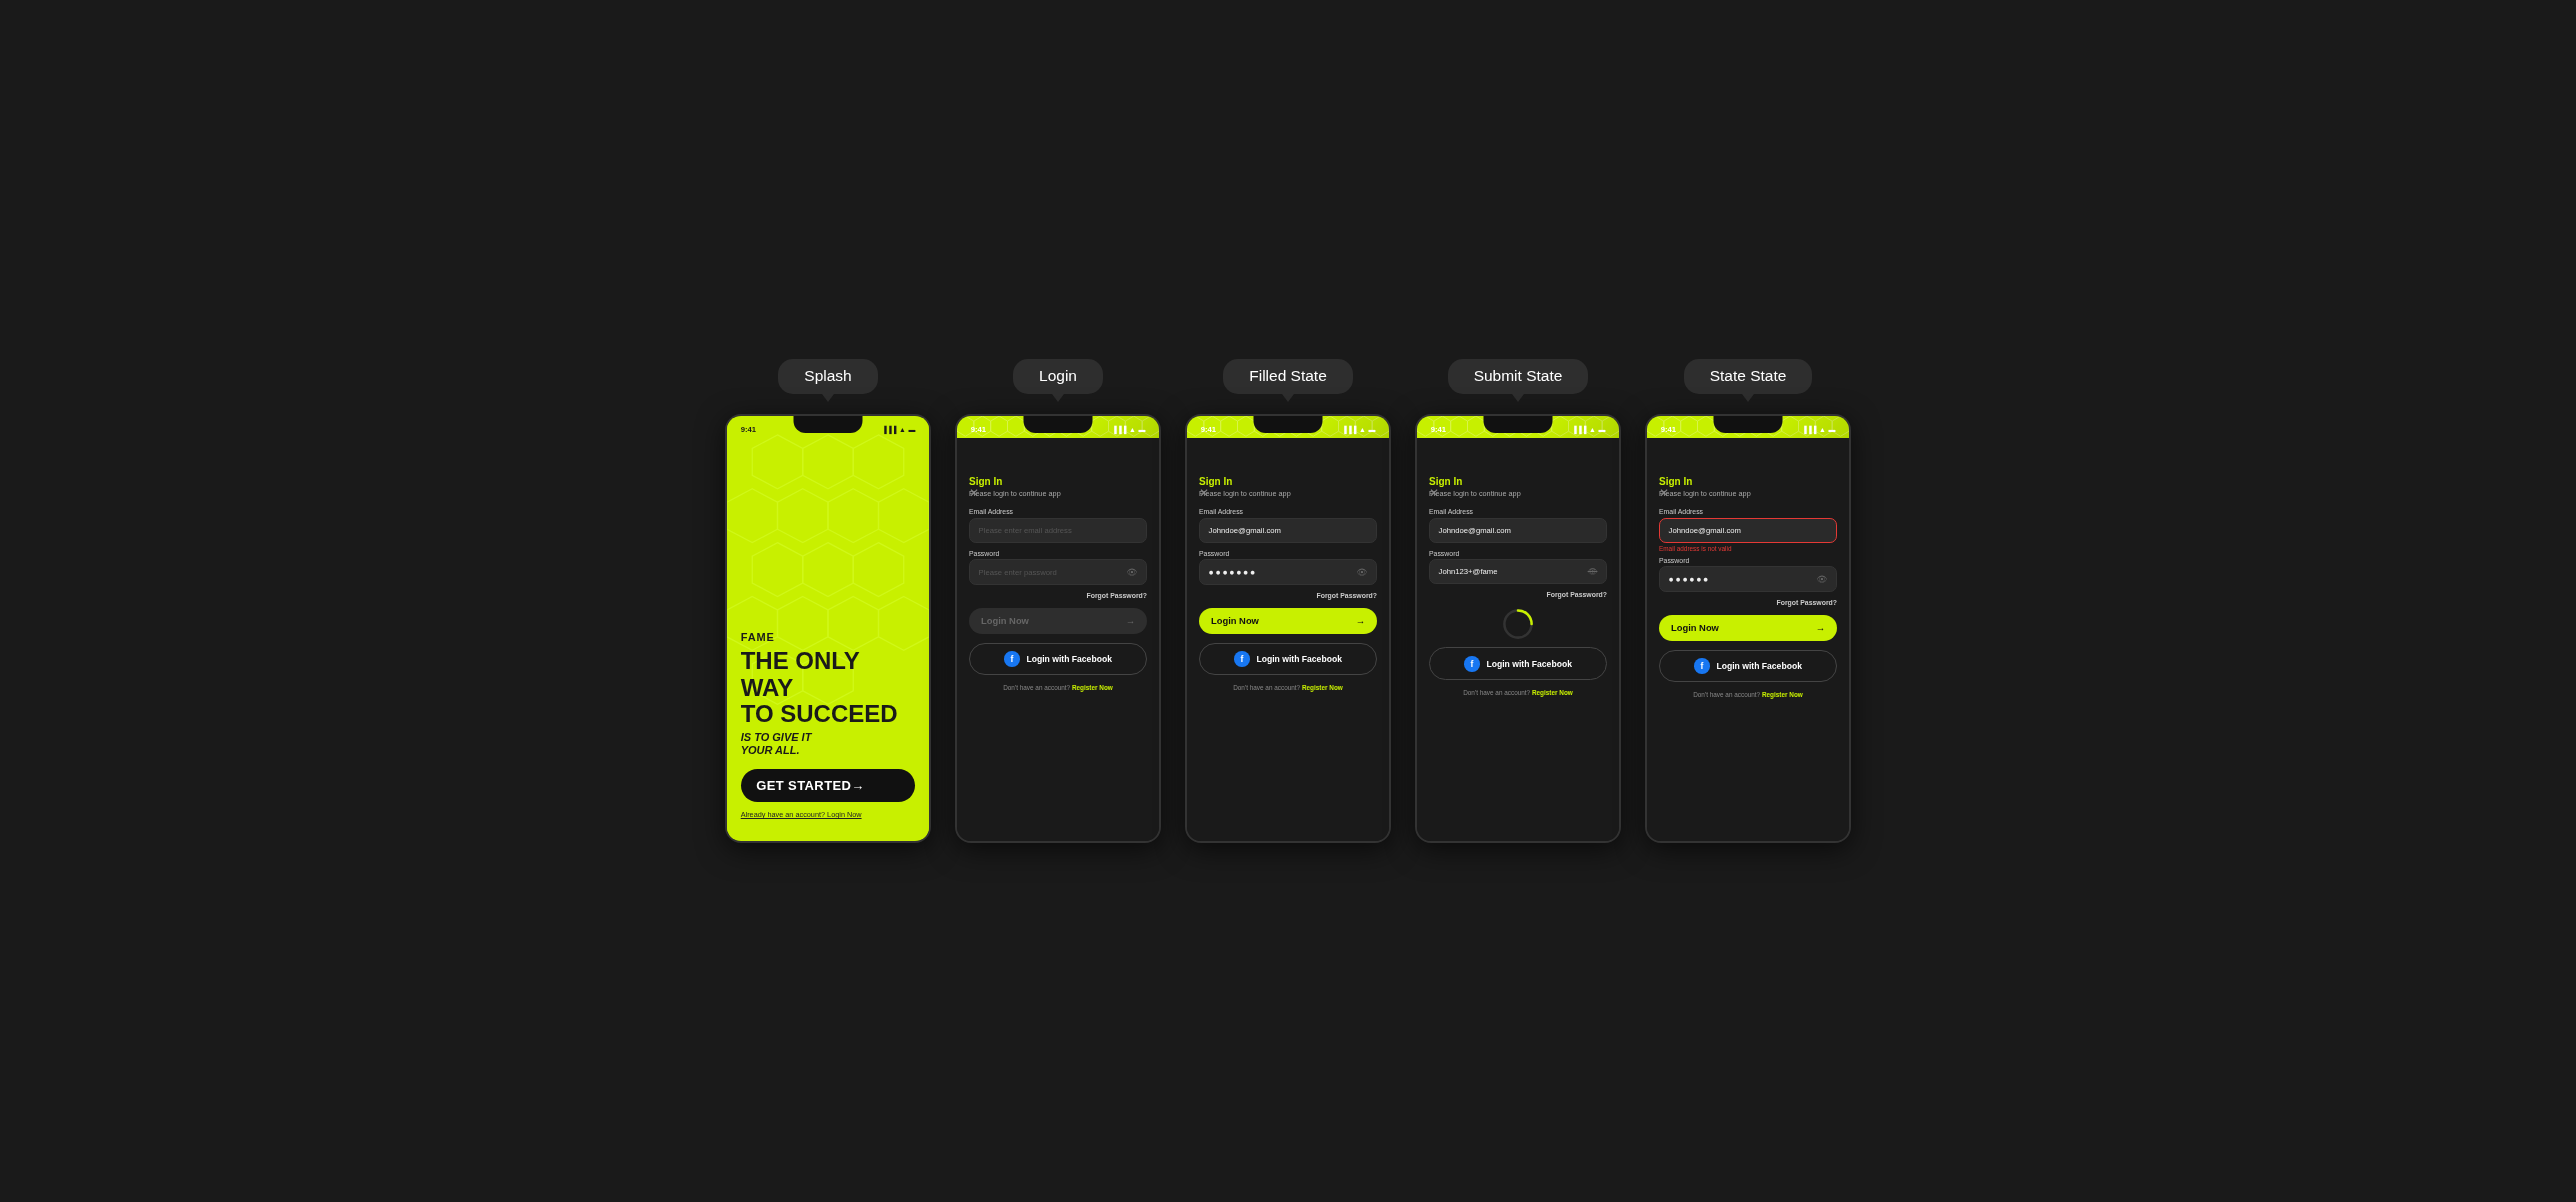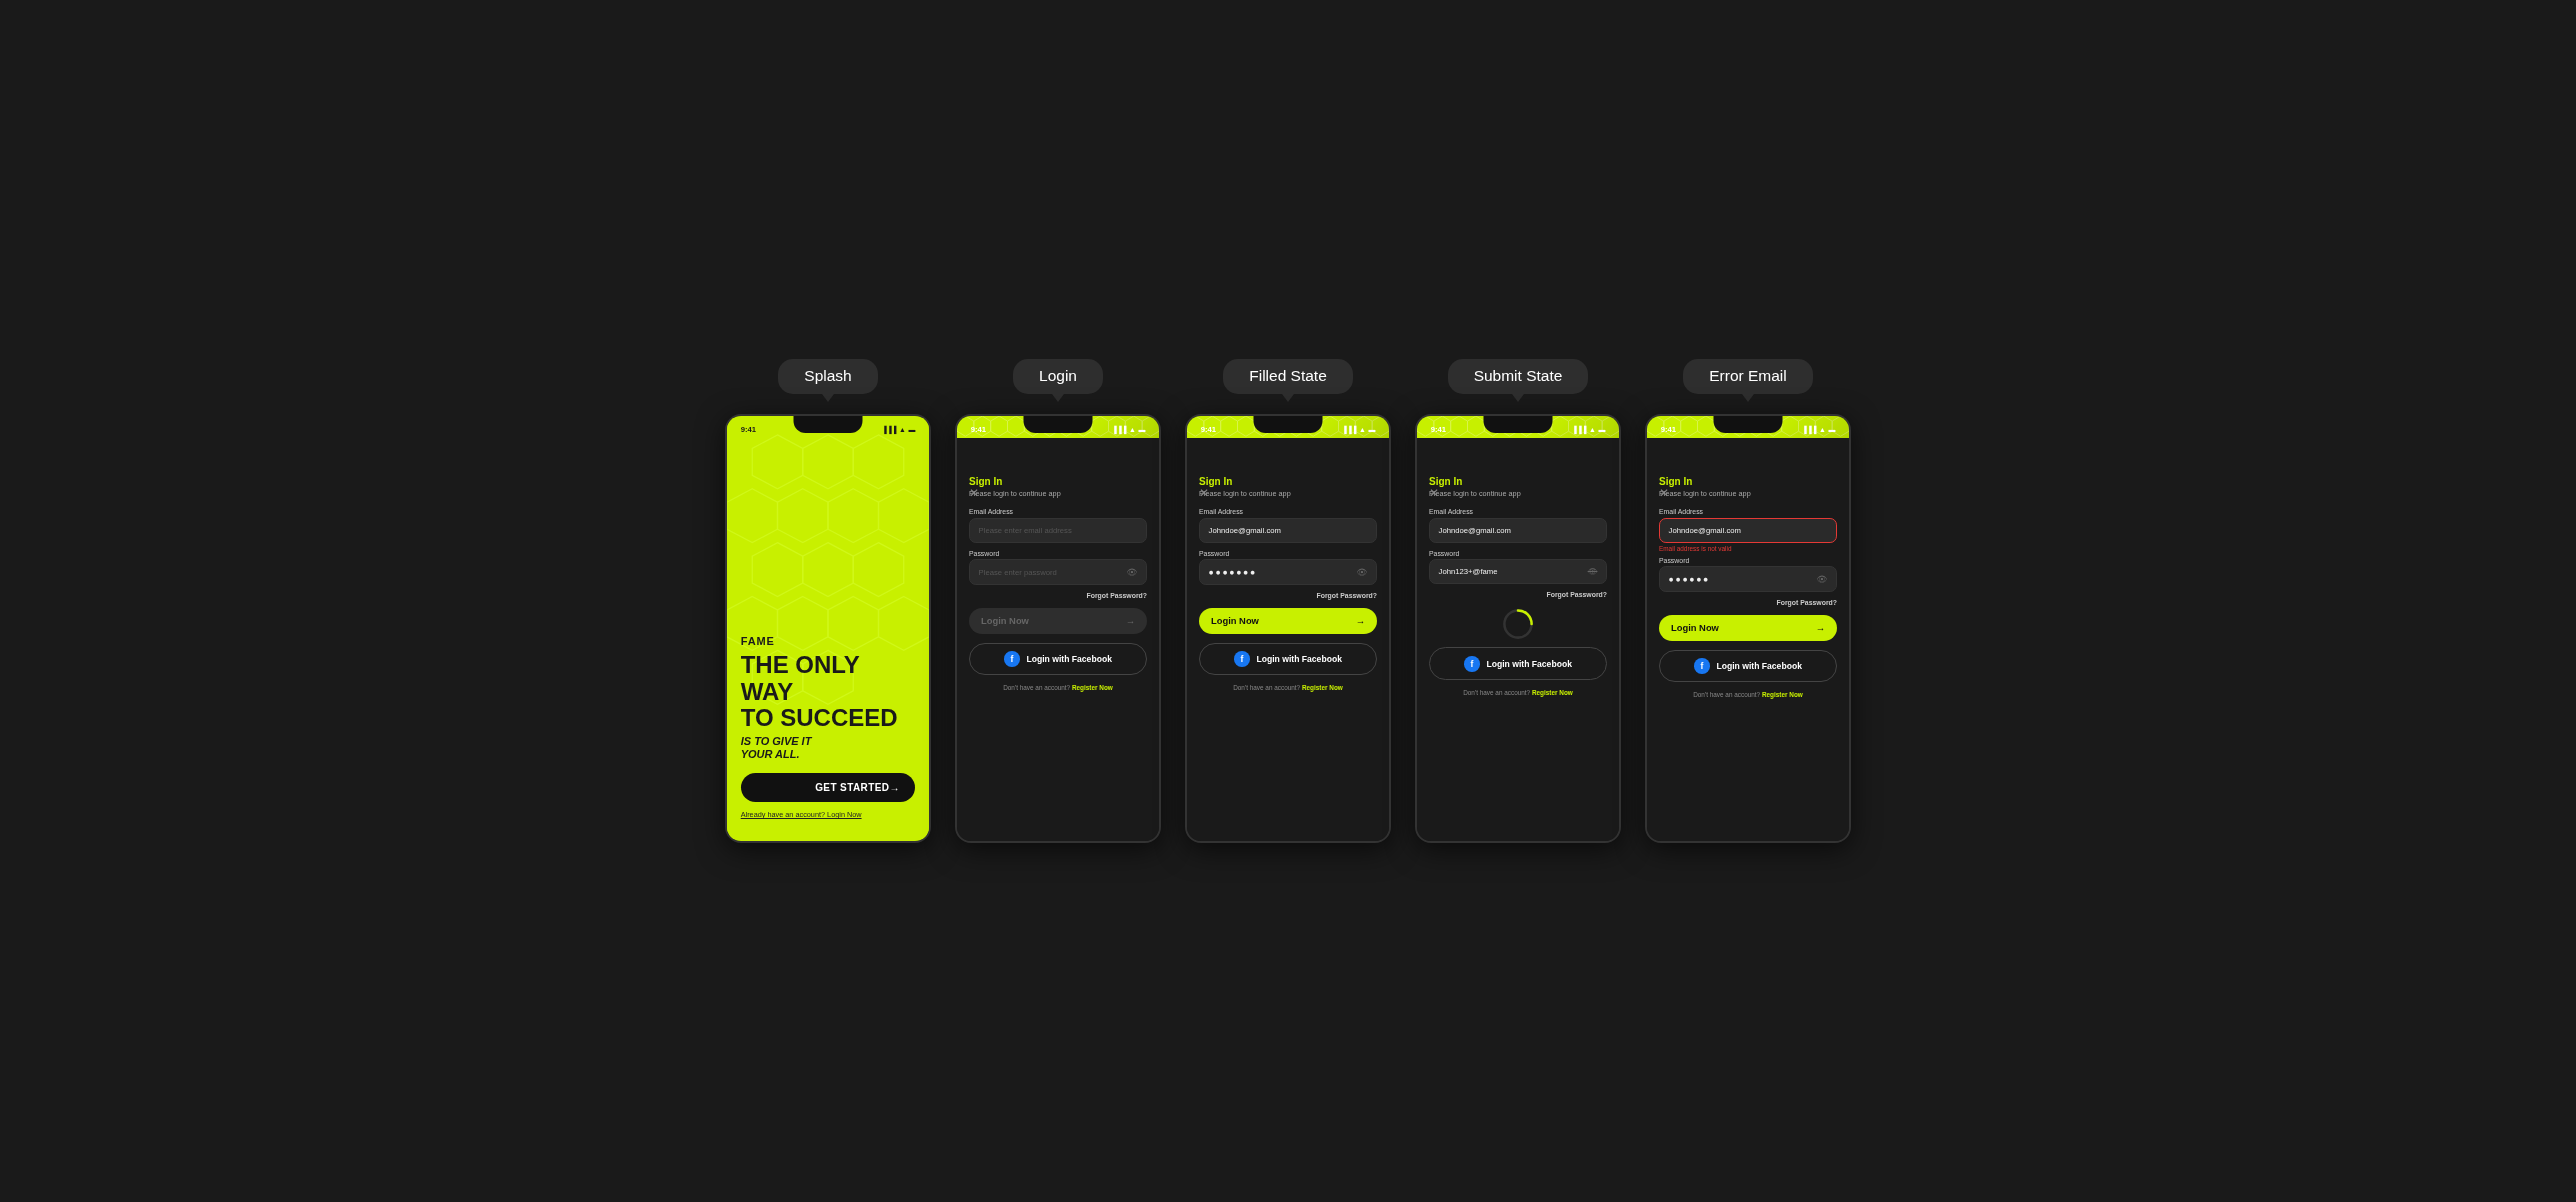--- a/index.html
+++ b/index.html
@@ -145,25 +145,25 @@
       line-height: 1.2;
       margin-bottom: 12px;
     }
 
     .splash-get-started {
       background: #111;
       color: #fff;
       border: none;
       border-radius: 22px;
       padding: 8.6px 15.5px;
-      font-size: 10px;
+      font-size: 13px;
       font-weight: 700;
       width: 100%;
       display: flex;
-      justify-content: flex-end;
+      justify-content: flex-start;
       align-items: center;
       cursor: pointer;
       text-transform: uppercase;
       letter-spacing: 0.4px;
       margin-bottom: 8.6px;
     }
 
     .splash-login-text {
       font-size: 7.3px;
       color: #222;
@@ -624,21 +624,21 @@
 
           <div class="register-text">
             Don't have an account? <span class="register-link">Register Now</span>
           </div>
         </div>
       </div>
     </div>
   </div>
 
   <div class="screen-wrapper">
-    <div class="label-bubble">Error Email</div>
+    <div class="label-bubble">State State</div>
     <div class="phone">
       <div class="phone-screen login-screen">
         <div class="phone-green-top">
           <svg viewBox="0 0 240 26" style="position:absolute;top:0;left:0;width:100%;height:100%;opacity:0.3">
             <rect width="240" height="26" fill="#c8f000"></rect>
             <g fill="none" stroke="#fff" stroke-width="1">
               <polygon points="10,0 20,6 20,18 10,24 0,18 0,6"></polygon>
                 <polygon points="30,0 40,6 40,18 30,24 20,18 20,6"></polygon>
               <polygon points="50,0 60,6 60,18 50,24 40,18 40,6"></polygon>
                 <polygon points="70,0 80,6 80,18 70,24 60,18 60,6"></polygon>

